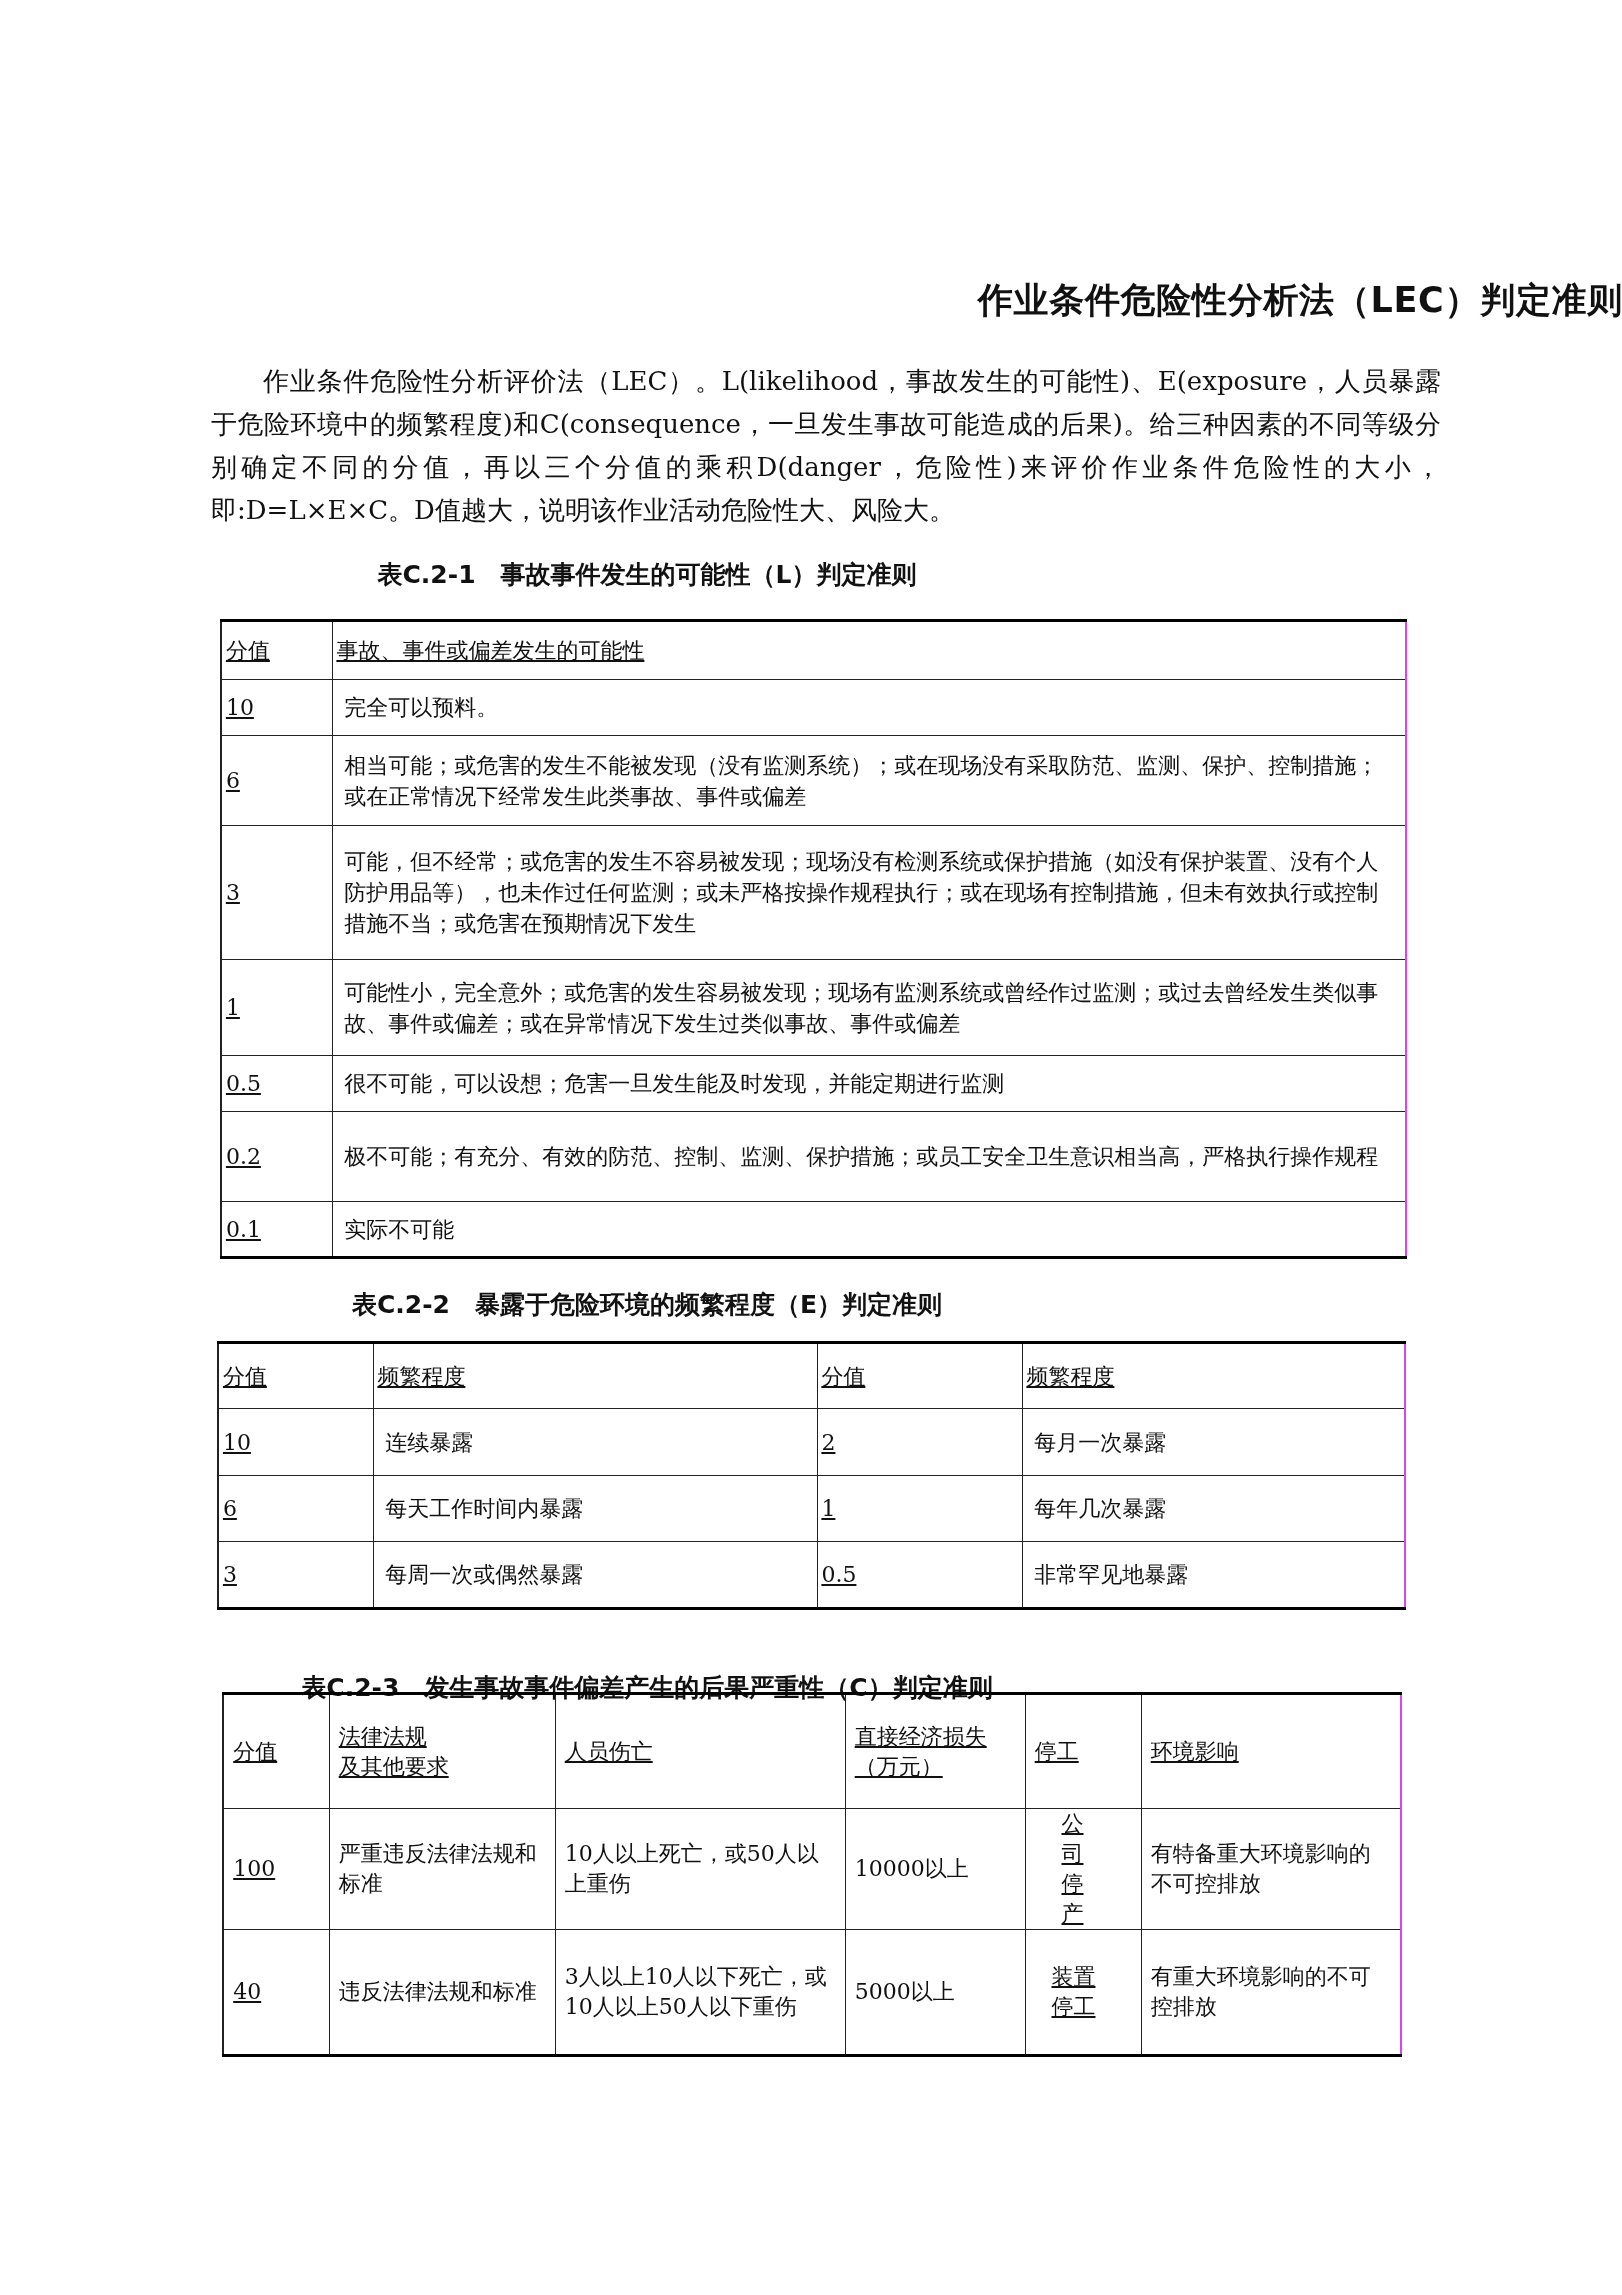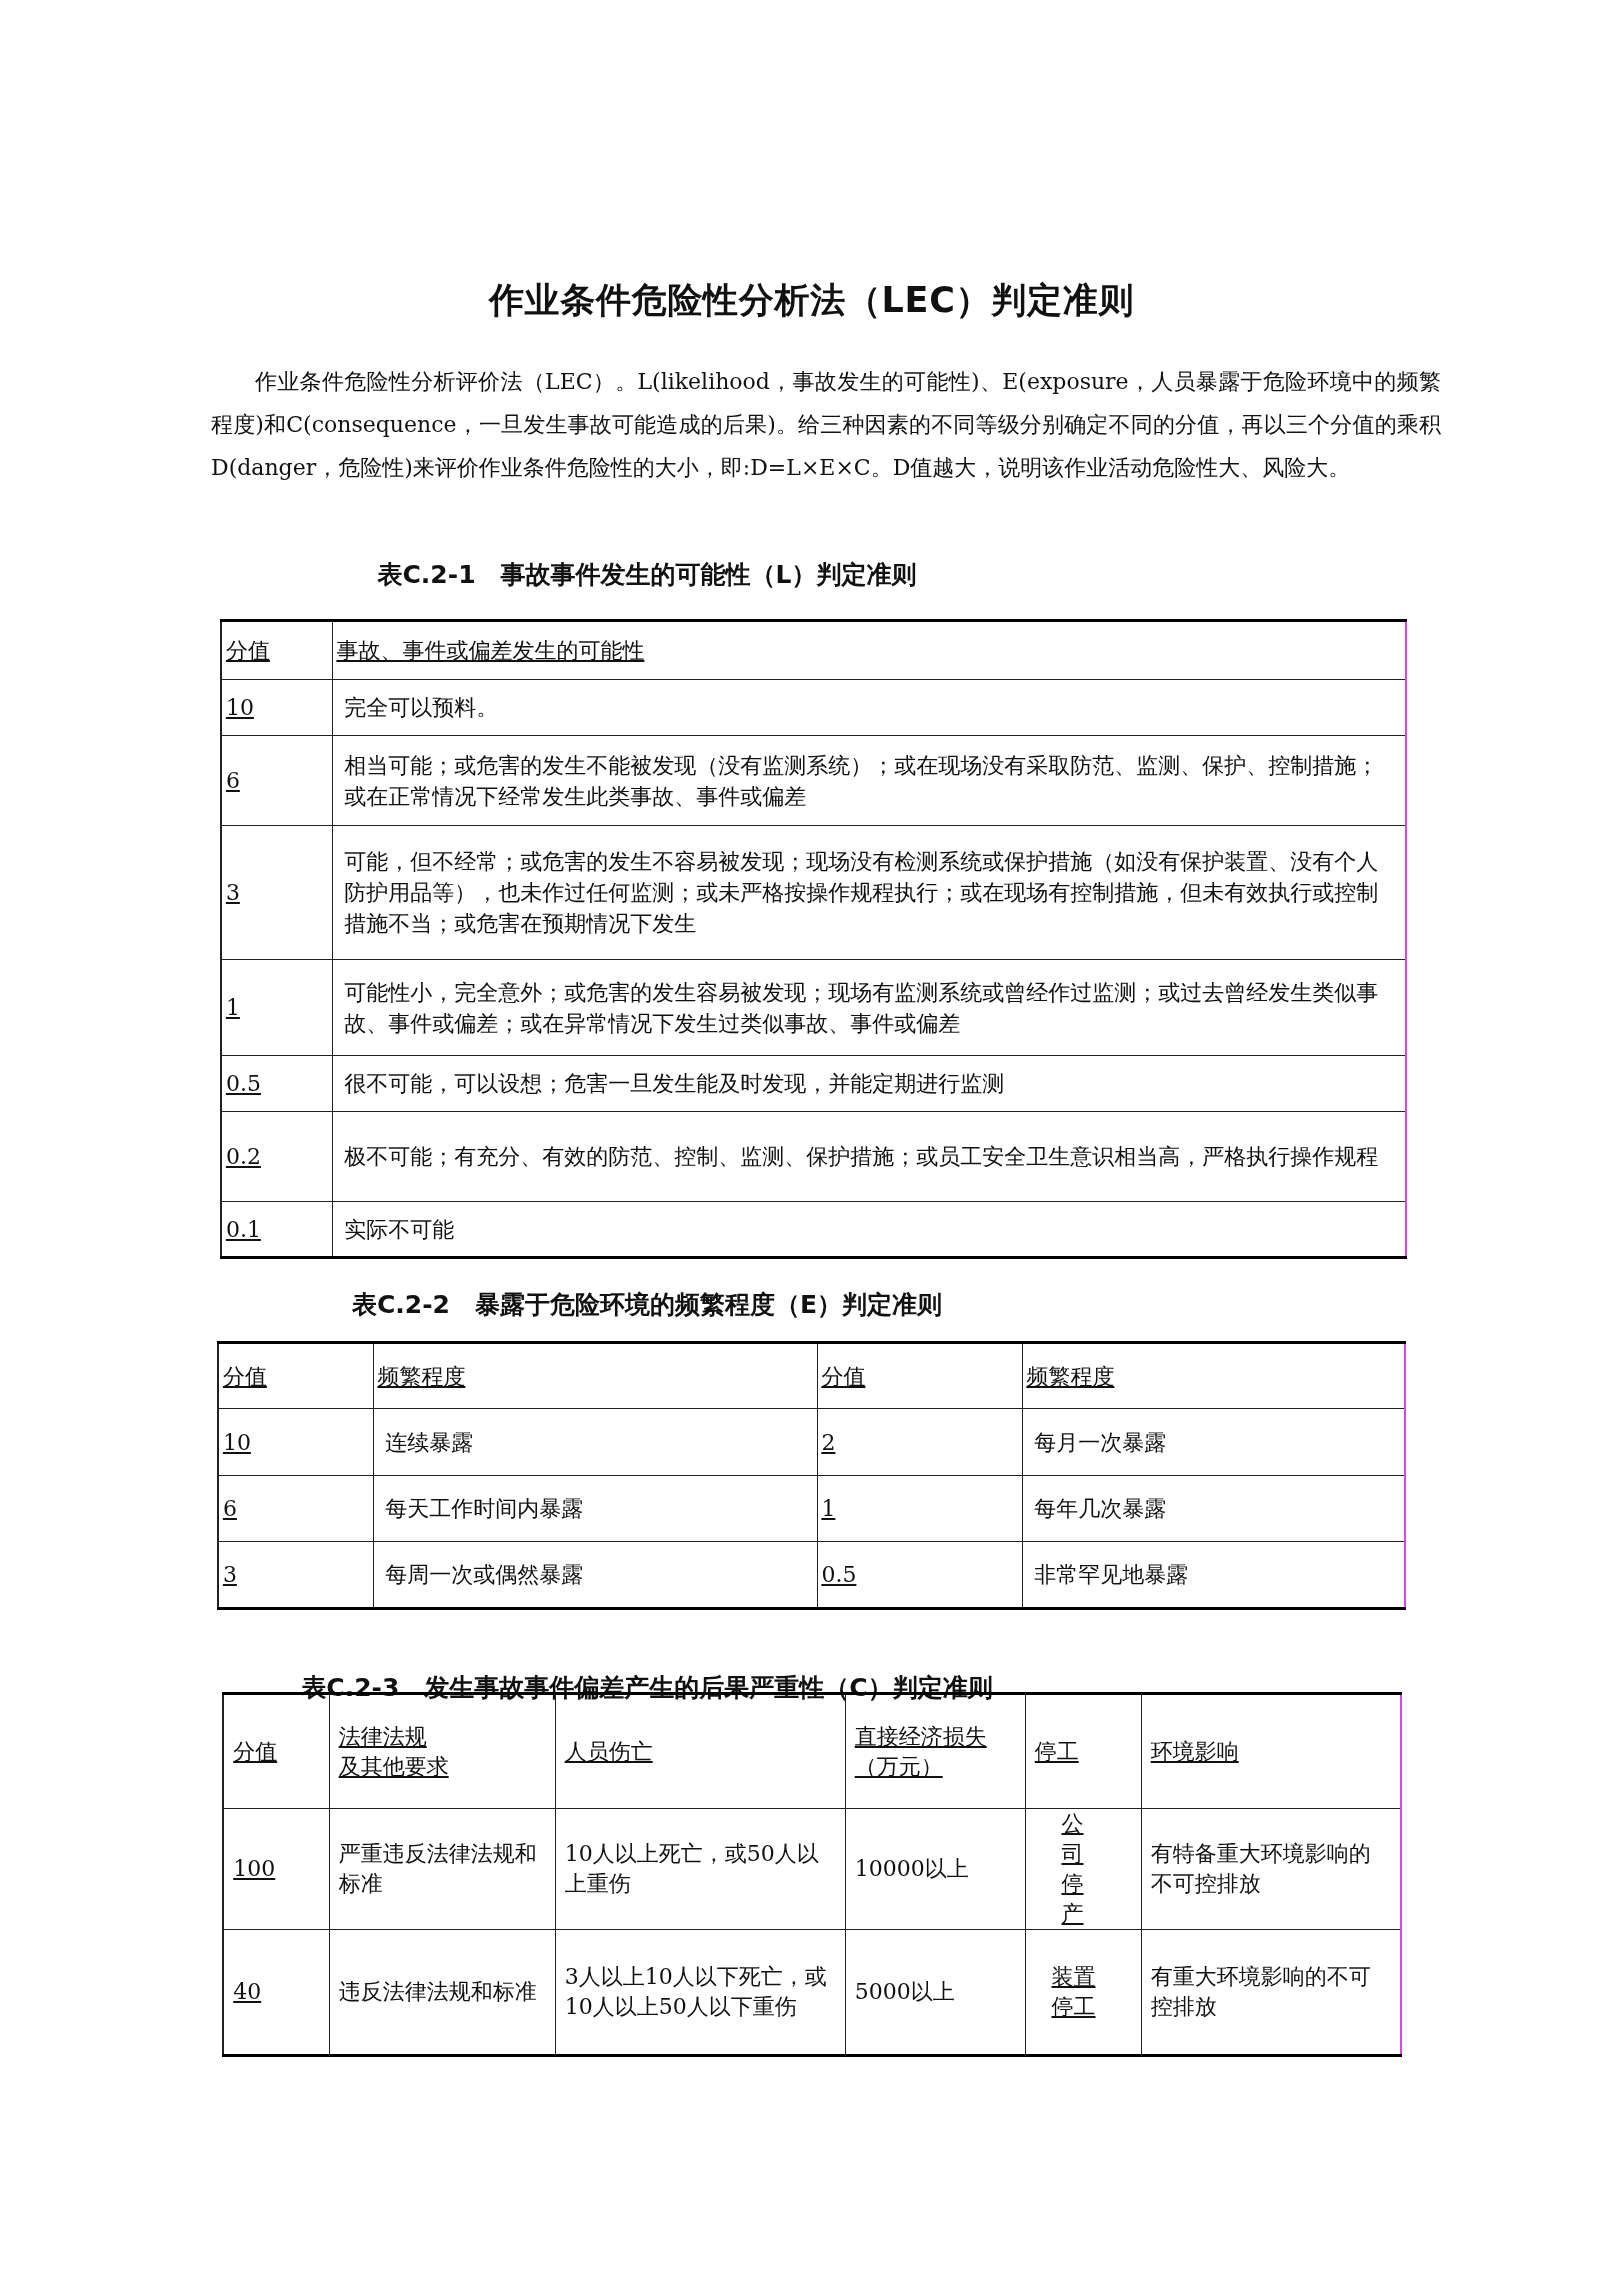--- a/index.html
+++ b/index.html
@@ -2,25 +2,25 @@
 <html style="font-size:10.5px"><head>
 <meta charset="utf-8">
 <style>
   html, body { margin: 0; padding: 0; background: #ffffff; }
   body { width: 1623px; height: 2295px; position: relative; overflow: hidden; color: #111; }
   .serif { font-family: "DejaVu Serif", "Liberation Serif", serif; }
   .sans { font-family: "DejaVu Sans", "Liberation Sans", sans-serif; }
 
   #doc-title {
     position: absolute; left: 0; width: 1623px; top: 254px;
-    text-align: center; font-size: 35px; font-weight: bold; letter-spacing: 0.7px;
+    text-align: right; font-size: 35px; font-weight: bold; letter-spacing: 0.7px;
   }
   #intro {
     position: absolute; left: 211px; width: 1230px; top: 360px;
-    font-size: 22px; line-height: 43px; text-indent: 2em; text-align: justify;
+    font-size: 26px; line-height: 43px; text-indent: 2em; text-align: justify;
     margin: 0;
   }
   .caption {
     position: absolute; left: 0; width: 1294px; text-align: center;
     font-size: 25px; font-weight: bold;
   }
 
   table.grid {
     position: absolute; border-collapse: collapse; table-layout: fixed;
     font-size: 22px; line-height: 31px;

